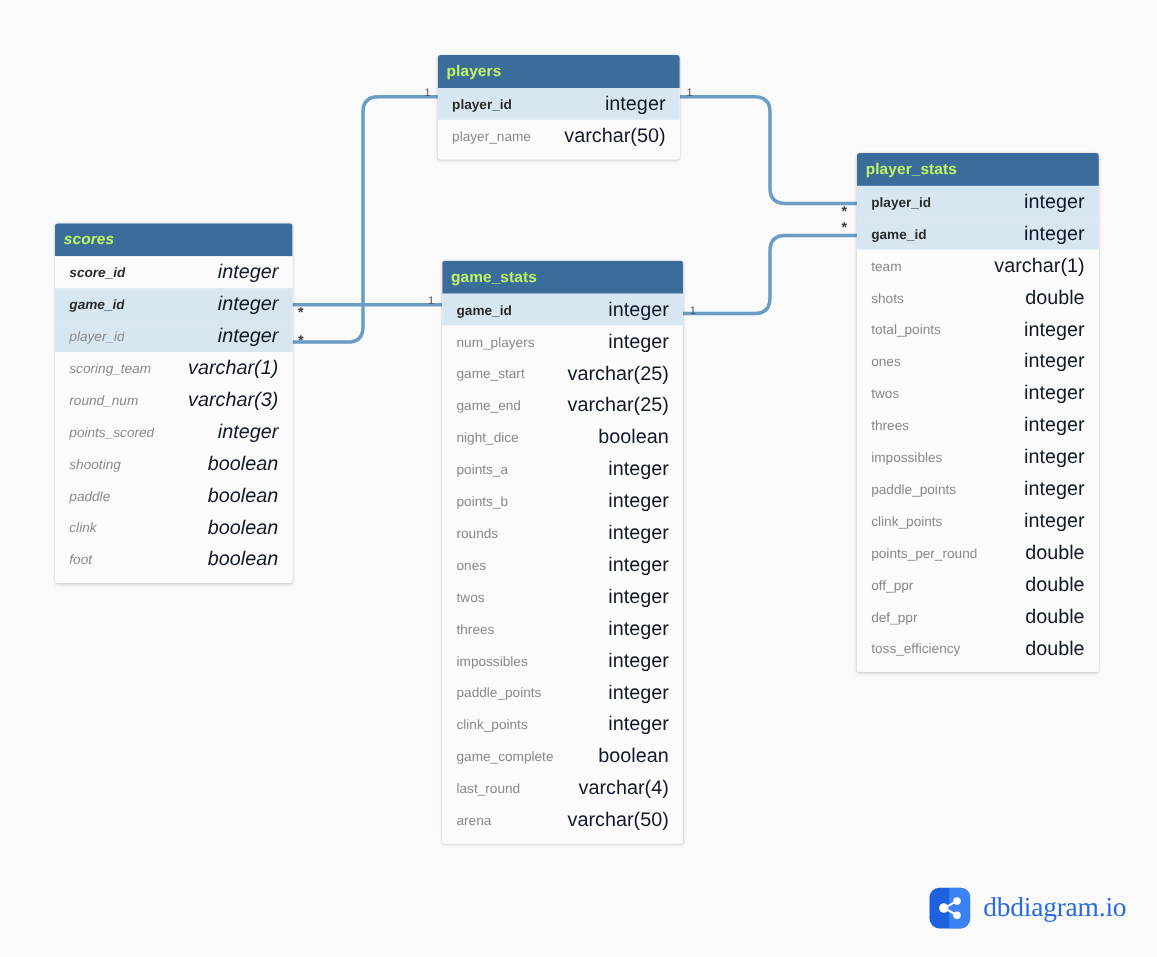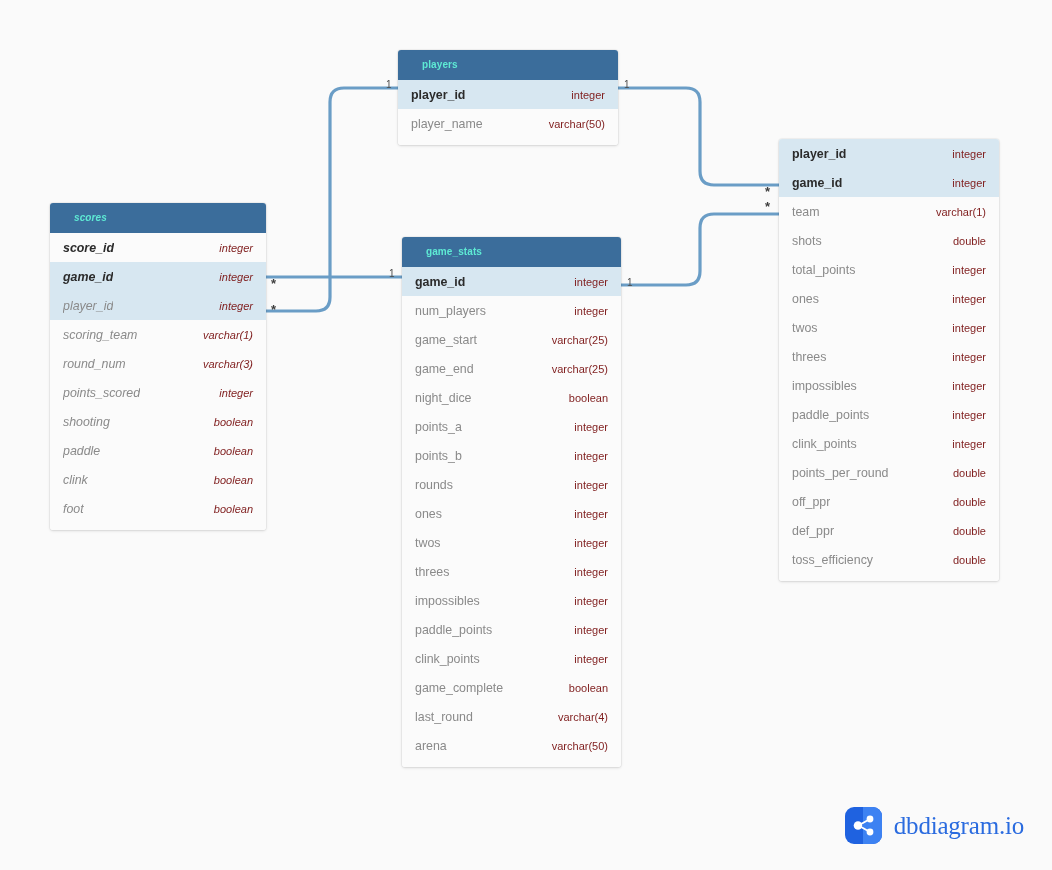--- a/index.html
+++ b/index.html
@@ -57,24 +57,24 @@
   .table {
     position: absolute;
     z-index: 2;
     background: #fbfbfb;
     border-radius: 3px;
     box-shadow: 0 1px 3px rgba(0,0,0,0.13), 0 0 0 1px rgba(0,0,0,0.035);
     overflow: hidden;
   }
   .table-header {
     background: #3b6d9b;
-    color: #5eead4;
-    font-size: 10px;
+    color: #bef264;
+    font-size: 14px;
     font-weight: bold;
-    padding: 9px 13px 10px 24px;
+    padding: 9px 13px 10px 8px;
     letter-spacing: 0.1px;
     height: 11px;
     line-height: 11px;
   }
   .row {
     display: flex;
     justify-content: space-between;
     align-items: center;
     padding: 0 13px;
     height: 29px;
@@ -87,22 +87,22 @@
   .row .fname {
     color: #8a8a8a;
     white-space: nowrap;
     overflow: hidden;
   }
   .row.key .fname {
     color: #2b2b2b;
     font-weight: bold;
   }
   .row .ftype {
-    color: #7f1d1d;
-    font-size: 11px;
+    color: #0f172a;
+    font-size: 18px;
     white-space: nowrap;
     margin-left: 25px;
   }
   .table-foot {
     height: 7px;
     background: #fbfbfb;
   }
 
   
   #brand {
@@ -278,20 +278,21 @@
           <span class="fname">last_round</span>
           <span class="ftype">varchar(4)</span>
         </div>
         <div class="row">
           <span class="fname">arena</span>
           <span class="ftype">varchar(50)</span>
         </div>
         <div class="table-foot"></div>
       </div>
       <div class="table" style="left: 779px; top: 139px; width: 220px;">
+        <div class="table-header">player_stats</div>
         <div class="row hl key">
           <span class="fname">player_id</span>
           <span class="ftype">integer</span>
         </div>
         <div class="row hl key">
           <span class="fname">game_id</span>
           <span class="ftype">integer</span>
         </div>
         <div class="row">
           <span class="fname">team</span>

